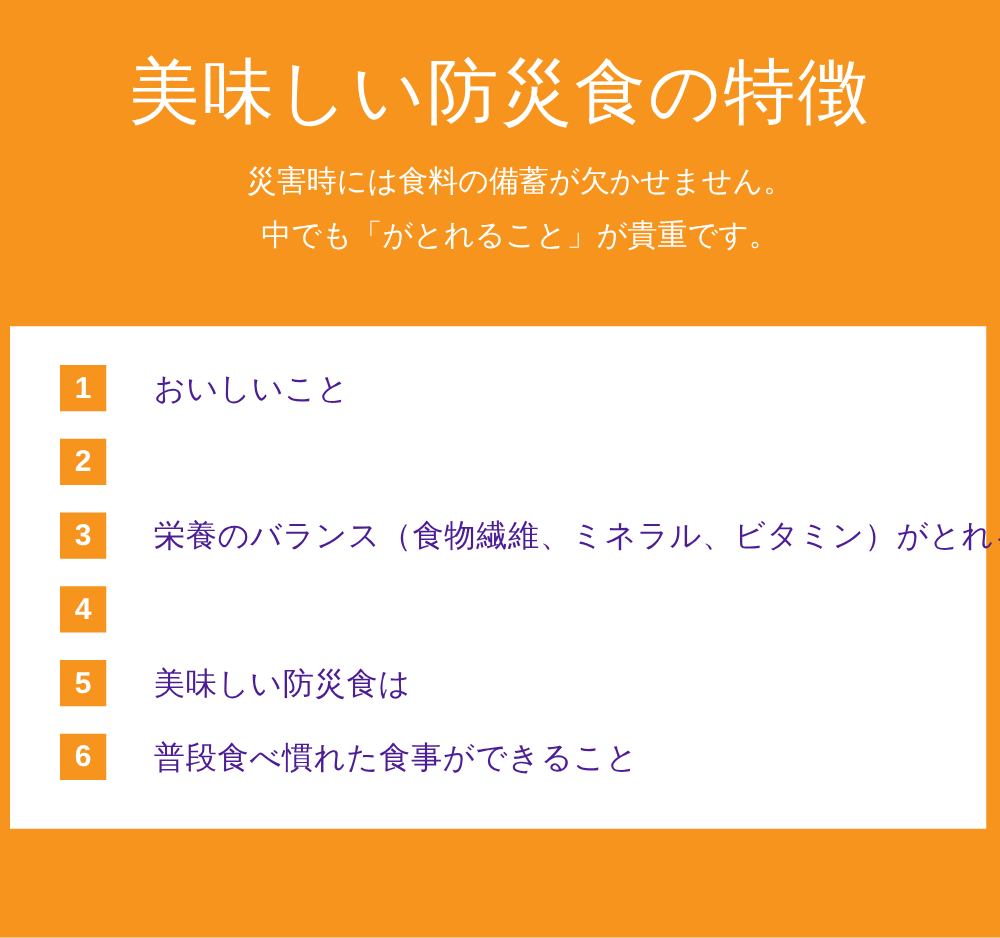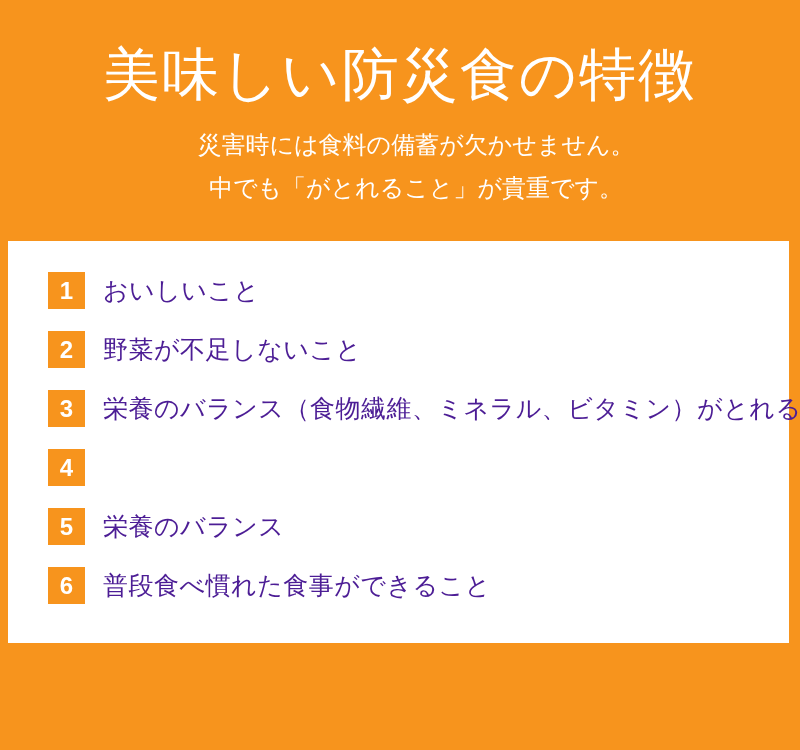--- a/index.html
+++ b/index.html
@@ -1,15 +1,15 @@
 <!DOCTYPE html>
 <html lang="ja"><head>
 <meta charset="utf-8">
 <style>
-  * { margin: 0; padding: 0; box-sizing: border-box; }
+  * { margin: 0; padding: 0; box-sizing: border-box; gap: 20px; }
   html, body {
     width: 800px;
     height: 750px;
     overflow: hidden;
   }
   body {
     background: #f7941d;
     font-family: "Liberation Sans", "DejaVu Sans", sans-serif;
   }
   .page {
@@ -91,35 +91,34 @@
 
   <div class="card">
 
     <div class="feature-row">
       <div class="badge">1</div>
       <div class="feature-label">おいしいこと</div>
     </div>
 
     <div class="feature-row">
       <div class="badge">2</div>
-      <div class="feature-label">野菜が不足しないこと</div>
     </div>
 
     <div class="feature-row">
       <div class="badge">3</div>
       <div class="feature-label">栄養のバランス（食物繊維、ミネラル、ビタミン）がとれること</div>
     </div>
 
     <div class="feature-row">
       <div class="badge">4</div>
     </div>
 
     <div class="feature-row">
       <div class="badge">5</div>
-      <div class="feature-label">栄養のバランス</div>
+      <div class="feature-label">美味しい防災食は</div>
     </div>
 
     <div class="feature-row">
       <div class="badge">6</div>
       <div class="feature-label">普段食べ慣れた食事ができること</div>
     </div>
 
   </div>
 
 </div>

